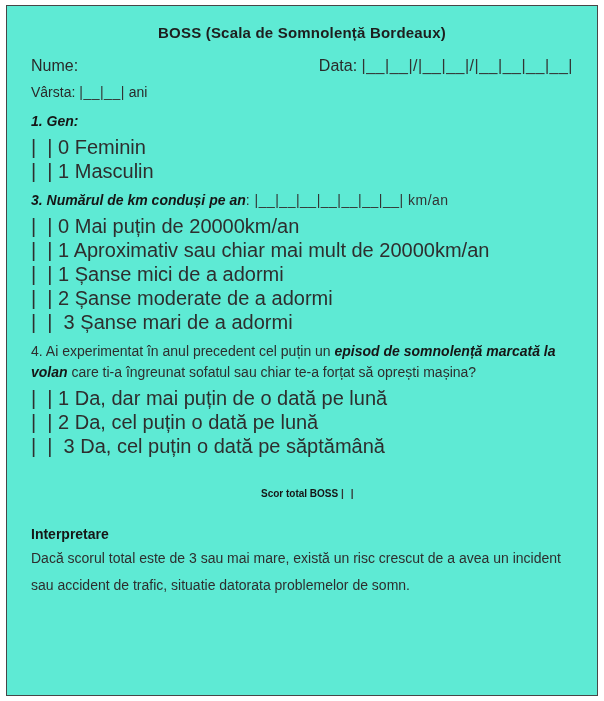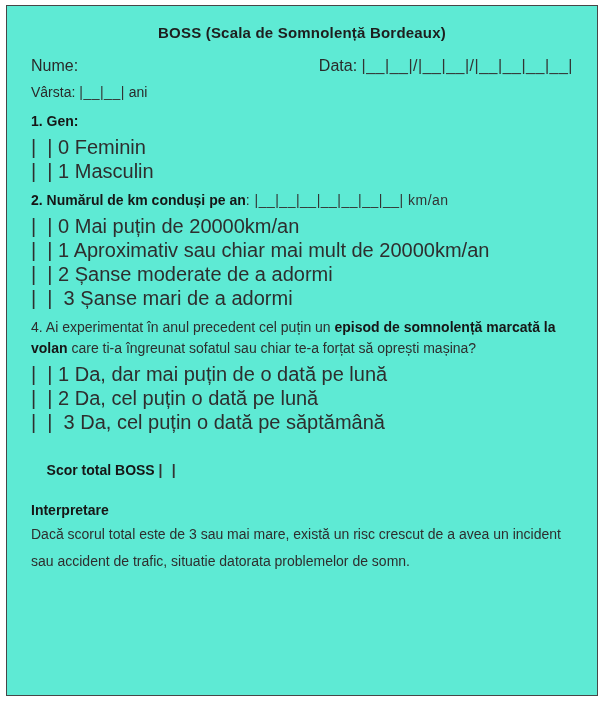--- a/index.html
+++ b/index.html
@@ -46,35 +46,36 @@
     white-space: pre;
     letter-spacing: 0.5px;
     color: #333333;
   }
   .q {
     font-size: 14px;
     line-height: 21px;
     margin: 10px 0 0 0;
     color: #2e2e2e;
   }
-  .q b { color: #161616; }
+  .q b { color: #161616; font-style: italic; }
   .opt {
     font-size: 20px;
     line-height: 17px;
     margin-top: 7px;
     white-space: pre-wrap;
     color: #2e2e2e;
   }
   .score-row {
-    font-size: 14px;
+    font-size: 10px;
     font-weight: bold;
     color: #161616;
     margin-top: 12px;
     line-height: 18px;
     white-space: pre-wrap;
+    text-align: center;
   }
   .interp-heading {
     font-size: 14px;
     font-weight: bold;
     color: #161616;
     margin-top: 4px;
     line-height: 18px;
   }
   .interp-text {
     font-size: 14px;
@@ -98,24 +99,25 @@
   </div>
 
   <div class="age-row">
     <span>Vârsta: </span><span class="cells">|__|__|</span><span> ani</span>
   </div>
 
   <p class="q"><span></span><b>1. Gen:</b><span></span></p>
   <div class="opt">|  | 0 Feminin</div>
   <div class="opt">|  | 1 Masculin</div>
 
-  <p class="q"><span></span><b>2. Numărul de km conduși pe an</b><span class="cells">: |__|__|__|__|__|__|__| km/an</span></p>
+  <p class="q"><span></span><b>3. Numărul de km conduși pe an</b><span class="cells">: |__|__|__|__|__|__|__| km/an</span></p>
   <div class="opt">|  | 0 Mai puțin de 20000km/an</div>
   <div class="opt">|  | 1 Aproximativ sau chiar mai mult de 20000km/an</div>
 
+  <div class="opt">|  | 1 Șanse mici de a adormi</div>
   <div class="opt">|  | 2 Șanse moderate de a adormi</div>
   <div class="opt">|  |  3 Șanse mari de a adormi</div>
 
   <p class="q"><span>4. Ai experimentat în anul precedent cel puțin un </span><b>episod de somnolență marcată la volan</b><span> care ti-a îngreunat sofatul sau chiar te-a forțat să oprești mașina?</span></p>
   <div class="opt">|  | 1 Da, dar mai puțin de o dată pe lună</div>
   <div class="opt">|  | 2 Da, cel puțin o dată pe lună</div>
   <div class="opt">|  |  3 Da, cel puțin o dată pe săptămână</div>
 
   <div class="score-row">
     <span>Scor total BOSS </span><span class="cells">|  |</span>

